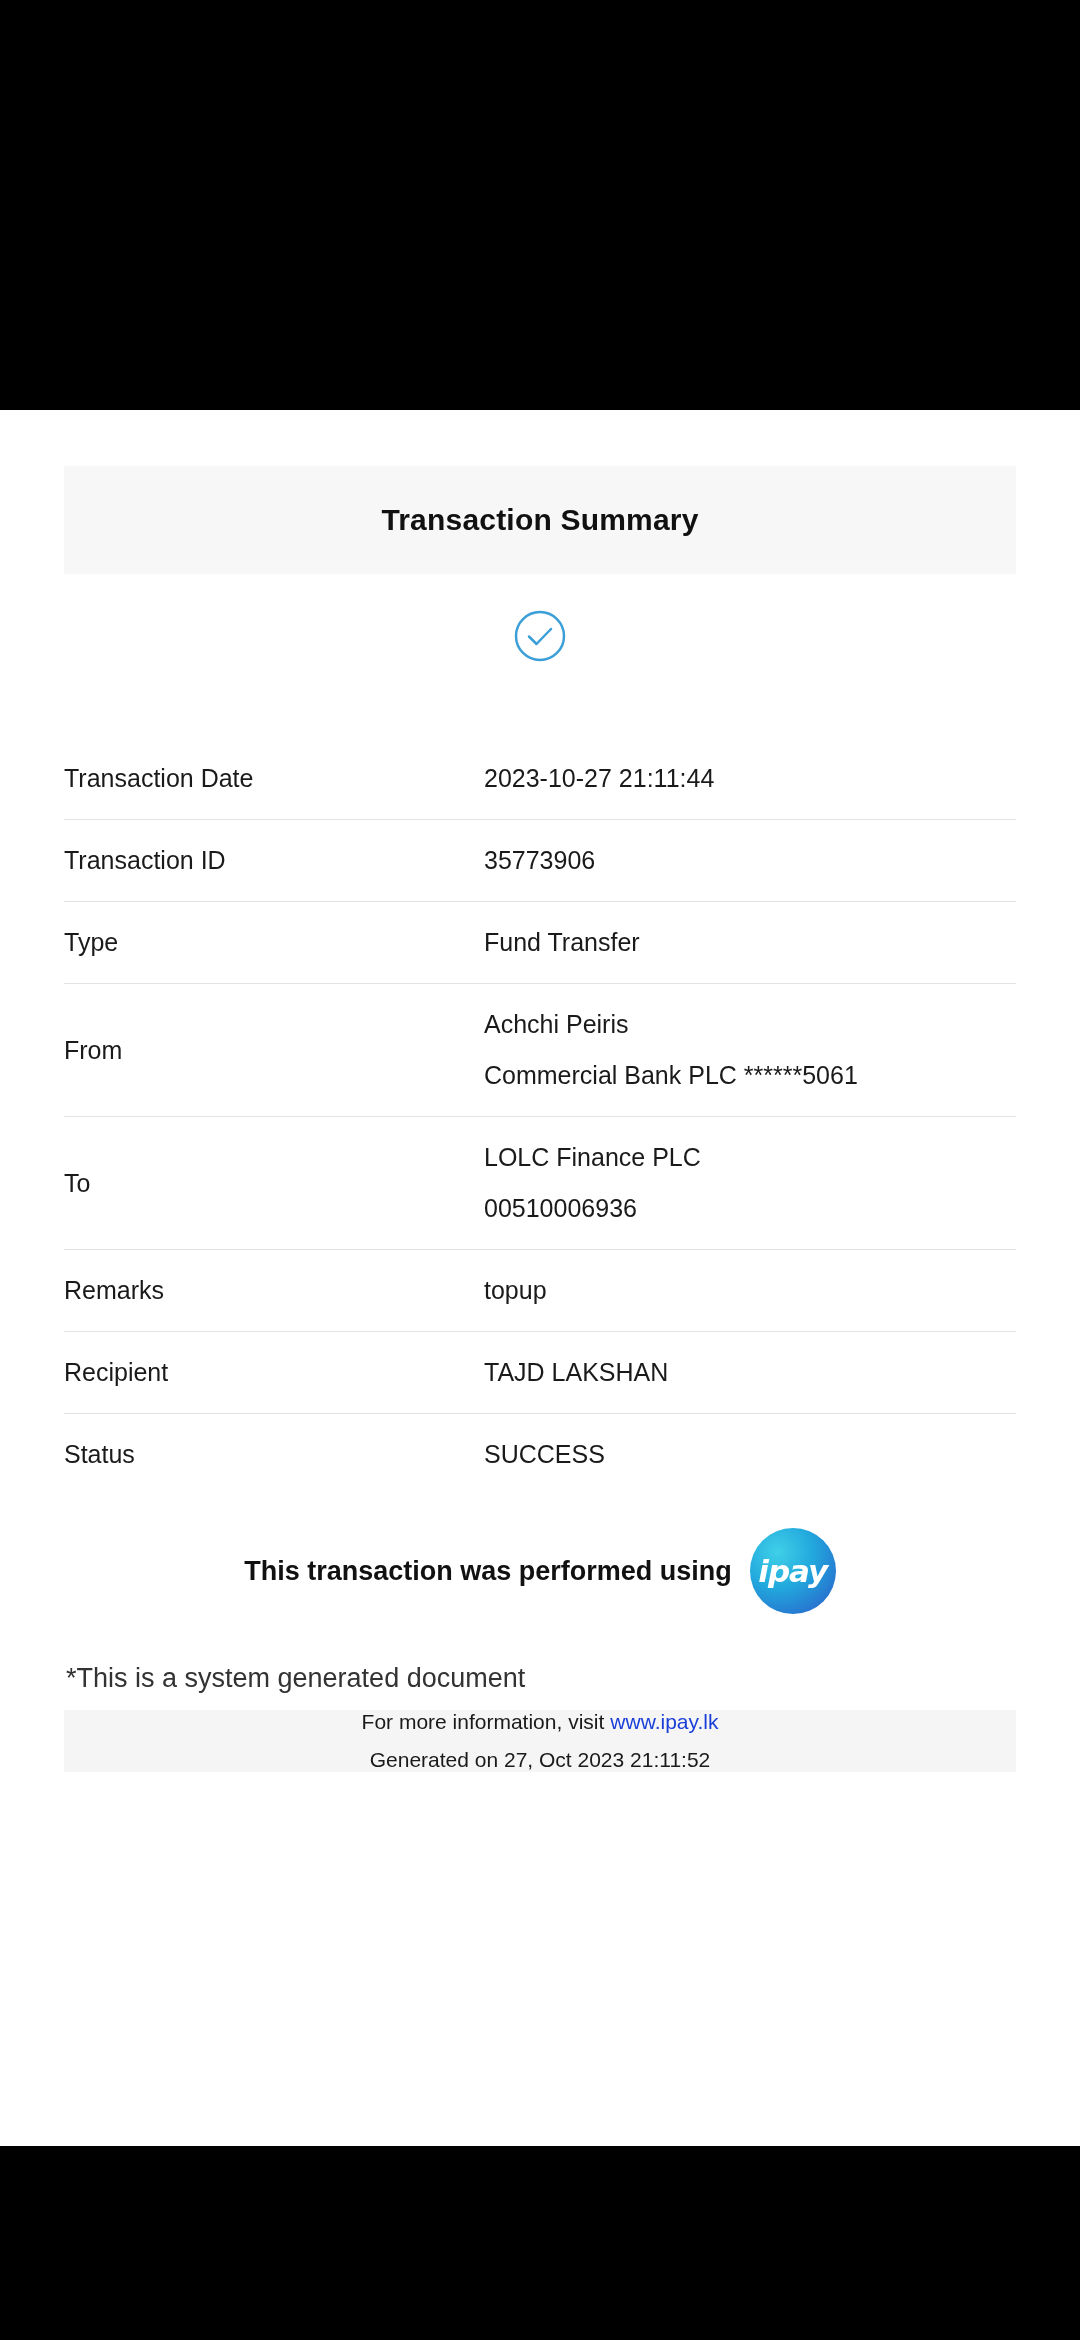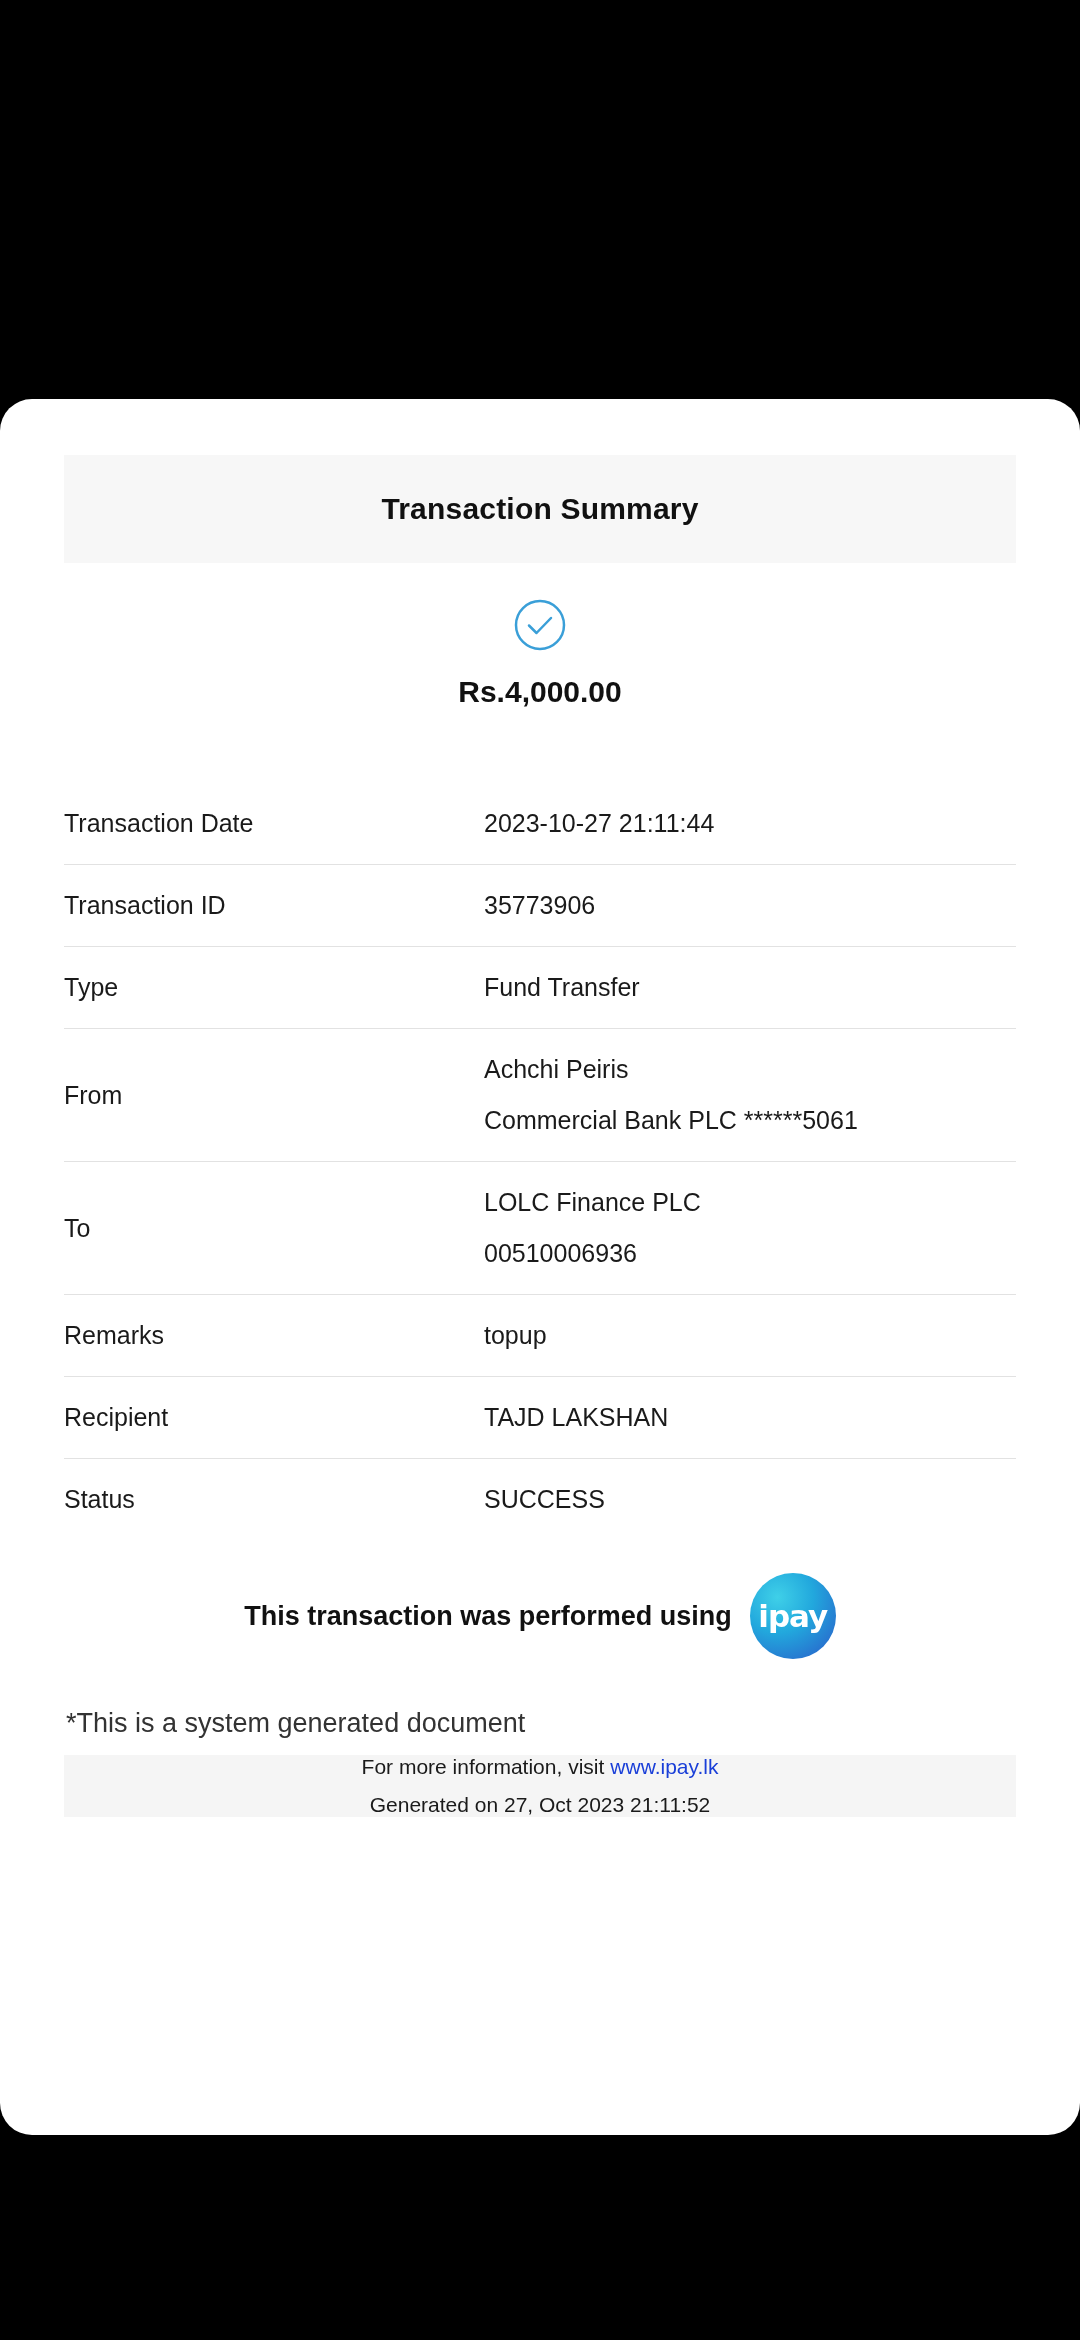--- a/index.html
+++ b/index.html
@@ -12,25 +12,24 @@
   #page {
     position: relative;
     width: 1080px;
     height: 2340px;
     background: #000000;
     overflow: hidden;
   }
   .doc-sheet {
     position: absolute;
     left: 0;
-    top: 399px;
+    top: 410px;
     width: 1080px;
     height: 1736px;
     background: #ffffff;
-    border-radius: 32px;
   }
   .doc-inner {
     position: relative;
     width: 952px;
     margin: 0 auto;
     padding-top: 56px;
   }
   .summary-header {
     background: #f7f7f7;
     height: 108px;
@@ -109,20 +108,21 @@
     border-radius: 50%;
     background: radial-gradient(circle at 32% 28%, #3fd0e8 0%, #22a8dd 42%, #2a58c8 100%);
     display: flex;
     align-items: center;
     justify-content: center;
     color: #ffffff;
     font-size: 31px;
     font-weight: bold;
     letter-spacing: -1px;
     font-family: "DejaVu Sans", sans-serif;
+    font-style: italic;
   }
   .sysgen {
     margin-top: 44px;
     font-size: 27px;
     color: #333333;
     padding-left: 2px;
   }
   .footer {
     margin-top: 16px;
     background: #f5f5f5;
@@ -153,21 +153,20 @@
         <div class="summary-header-title">Transaction Summary</div>
       </div>
 
       <div class="check-wrap">
         <svg class="check-circle" viewBox="0 0 56 56">
           <circle cx="28" cy="28" r="24" fill="none" stroke="#3a9fd8" stroke-width="2.5"></circle>
           <path d="M17 28.5 L24.5 36 L39 21" fill="none" stroke="#3a9fd8" stroke-width="2.5" stroke-linecap="round" stroke-linejoin="round"></path>
         </svg>
       </div>
 
-      <div class="amount">Rs.4,000.00</div>
 
       <table class="details">
         <tbody>
           <tr>
             <td class="label">Transaction Date</td>
             <td class="value">
               <span class="value-line">2023-10-27 21:11:44</span>
             </td>
           </tr>
           <tr>

